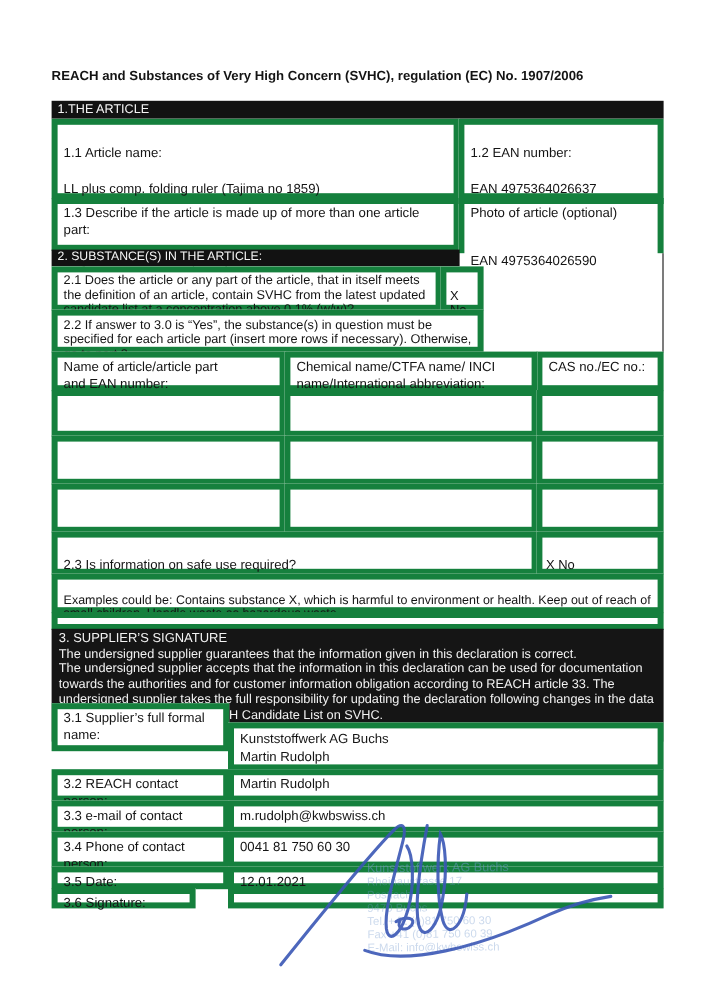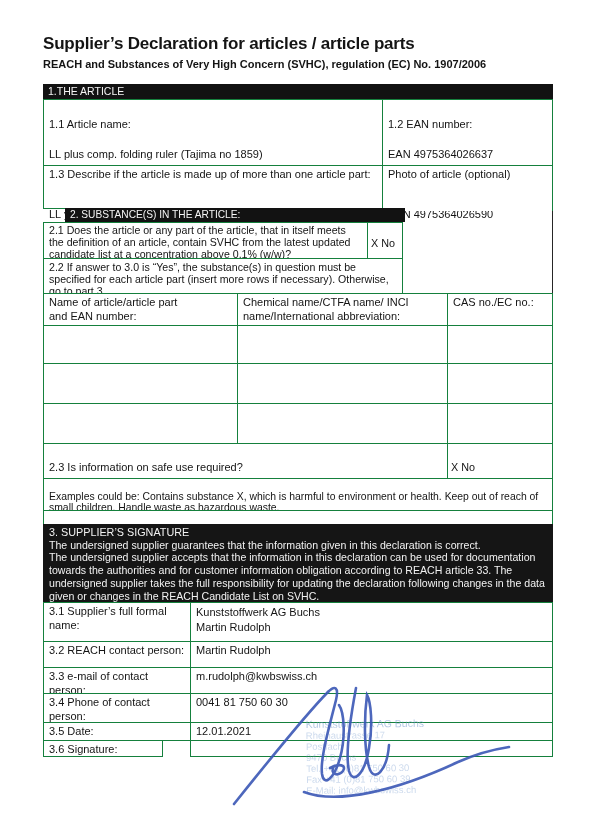--- a/index.html
+++ b/index.html
@@ -8,21 +8,21 @@
     font-family:"Liberation Sans","DejaVu Sans",sans-serif;color:#141414;overflow:hidden;
   }
   .abs{position:absolute;box-sizing:border-box;}
   .doc-title{font-size:17px;font-weight:bold;letter-spacing:-0.2px;}
   .doc-subtitle{font-size:11px;font-weight:bold;}
   .bar{
     background:#121212;color:#f5f5f5;font-size:10.5px;
     padding:1px 5px;box-sizing:border-box;
   }
   .cell{
-    border:1px solid #15803d;background:#fff;
+    border:5px solid #15803d;background:#fff;
     font-size:11px;line-height:1.25;padding:2px 5px;white-space:pre-line;
   }
   .cell.small{font-size:10.6px;line-height:1.12;}
   .blackblock{
     background:#151515;color:#f2f2f2;font-size:10.6px;line-height:12.7px;
     padding:2px 6px;box-sizing:border-box;
   }
   .blackblock p{margin:0;}
   .stamp{
     color:#6f96cc;font-size:9.5px;line-height:11px;z-index:4;
@@ -31,21 +31,20 @@
   .stamp .line0{font-size:10.5px;opacity:0.95;}
   .stamp div{opacity:0.65;}
   .sig-svg{z-index:5;pointer-events:none;}
   .answer{font-size:10.8px;line-height:12px;padding:2px 3px;}
 </style>
 </head>
 <body>
 
 <div class="page">
 
-  <div class="abs doc-title" style="left:43px;top:34px;width:520px;">Supplier’s Declaration for articles / article parts</div>
   <div class="abs doc-subtitle" style="left:43px;top:58px;width:520px;">REACH and Substances of Very High Concern (SVHC), regulation (EC) No. 1907/2006</div>
 
   <div class="abs bar" style="left:43px;top:84px;width:510px;height:15px;">1.THE ARTICLE</div>
 
   <div class="abs cell" style="left:43px;top:99px;width:340px;height:67px;line-height:15px;">
     <div>1.1  Article name:</div>
     <div>LL plus comp. folding ruler  (Tajima no  1859)</div>
     <div>LL yellow ruler (Tajima no 1855)</div>
     <div>LL yellow recto verso (1556)</div>
   </div>
@@ -55,21 +54,21 @@
     <div>EAN 4975364026637</div>
     <div>EAN 4975364026606</div>
     <div>EAN 4975364026590</div>
   </div>
 
   <div class="abs cell" style="left:43px;top:165px;width:340px;height:44px;">1.3 Describe if the article is made up of more than one article part:</div>
 
   <div class="abs cell" style="left:382px;top:165px;width:171px;height:46px;border-bottom:none;">Photo of article (optional)</div>
   <div class="abs" style="left:403px;top:211px;width:150px;height:83px;border-right:1px solid #262626;"></div>
 
-  <div class="abs bar" style="left:43px;top:208px;width:340px;height:14px;font-size:10.2px;margin-left:22px;">2. SUBSTANCE(S) IN THE ARTICLE:</div>
+  <div class="abs bar" style="left:43px;top:208px;width:340px;height:14px;font-size:10.2px;">2. SUBSTANCE(S) IN THE ARTICLE:</div>
 
   <div class="abs cell small" style="left:43px;top:222px;width:325px;height:37px;">2.1 Does the article or any part of the article, that in itself meets the definition of an article, contain SVHC from the latest updated candidate list at a concentration above 0.1% (w/w)?</div>
   <div class="abs cell answer" style="left:367px;top:222px;width:36px;height:37px;">
     <div>X No</div>
     <div>__ Yes</div>
   </div>
 
   <div class="abs cell small" style="left:43px;top:258px;width:360px;height:36px;padding-top:3px;">2.2 If answer to 3.0 is “Yes”, the substance(s) in question must be specified for each article part (insert more rows if necessary). Otherwise, go to part 3.</div>
 
   <div class="abs cell" style="left:43px;top:293px;width:195px;height:33px;">Name of article/article part
@@ -102,21 +101,21 @@
   </div>
 
   <div class="abs cell" style="left:43px;top:510px;width:510px;height:15px;"></div>
 
   <div class="abs blackblock" style="left:43px;top:524px;width:510px;height:94px;">
     <p style="font-size:10.8px;">3. SUPPLIER’S SIGNATURE</p>
     <p>The undersigned supplier guarantees that the information given in this declaration is correct.</p>
     <p>The undersigned supplier accepts that the information in this declaration can be used for documentation towards the authorities and for customer information obligation according to REACH article 33. The undersigned supplier takes the full responsibility for updating the declaration following changes in the data given or changes in the REACH Candidate List on SVHC.</p>
   </div>
 
-  <div class="abs cell" style="left:43px;top:602px;width:148px;height:40px;">3.1 Supplier’s full formal name:</div>
+  <div class="abs cell" style="left:43px;top:586px;width:148px;height:40px;">3.1 Supplier’s full formal name:</div>
   <div class="abs cell" style="left:190px;top:602px;width:363px;height:40px;line-height:15px;">Kunststoffwerk AG Buchs
 Martin Rudolph</div>
 
   <div class="abs cell" style="left:43px;top:641px;width:148px;height:27px;">3.2 REACH contact person:</div>
   <div class="abs cell" style="left:190px;top:641px;width:363px;height:27px;">Martin Rudolph</div>
 
   <div class="abs cell" style="left:43px;top:667px;width:148px;height:27px;">3.3 e-mail of contact person:</div>
   <div class="abs cell" style="left:190px;top:667px;width:363px;height:27px;">m.rudolph@kwbswiss.ch</div>
 
   <div class="abs cell" style="left:43px;top:693px;width:148px;height:30px;">3.4 Phone of contact person:</div>

